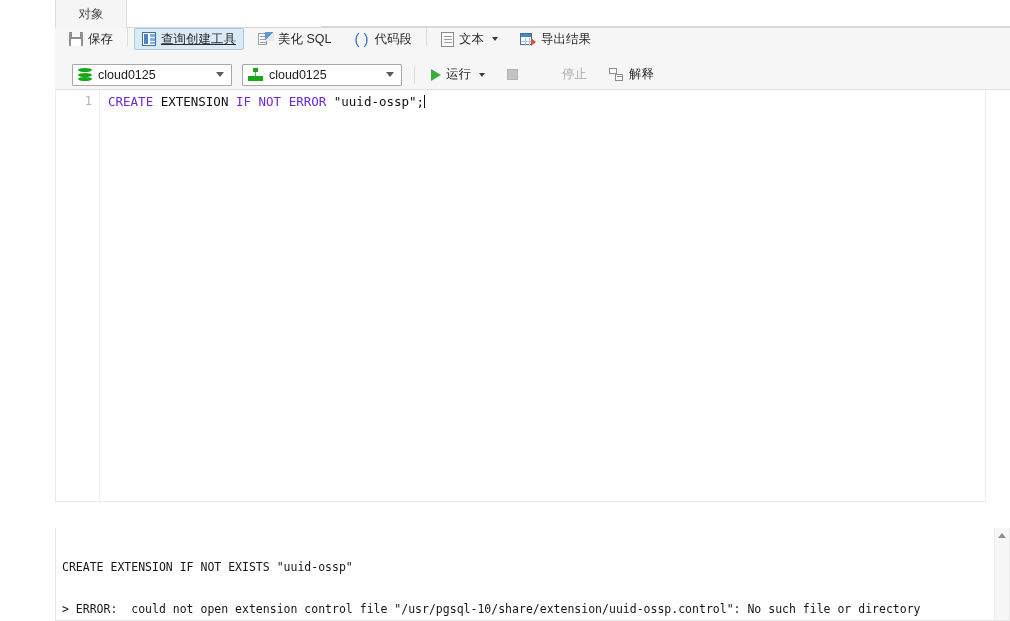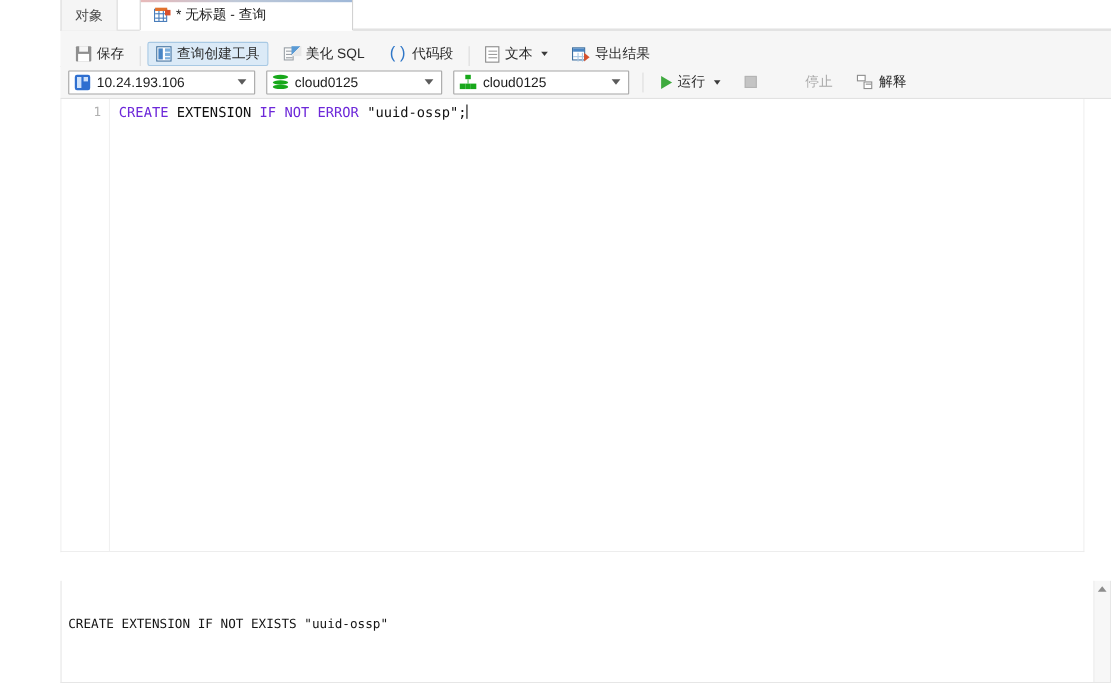--- a/index.html
+++ b/index.html
@@ -21,21 +21,21 @@
   }
   .tab.inactive{background:#f5f5f5;}
   .tab.active{
     background:#ffffff;color:#222;border-left:1px solid #d2d2d2;border-right:1px solid #d2d2d2;
     border-bottom:1px solid #ffffff;z-index:3;
   }
   .tab.active .topaccent{
     position:absolute;left:0;top:0;width:100%;height:2px;
     background:linear-gradient(to right,#e8b9b9 0%,#bfc9d8 45%,#9fb8d8 100%);
   }
-  #tab-object{left:0;width:52px;justify-content:center;}
+  #tab-object{left:0;width:72px;justify-content:center;}
   #tab-query{left:72px;width:194px;}
   #tab-spacer{left:266px;width:689px;height:27px;top:0;background:#ffffff;border:none;
                border-bottom:1px solid #d8d8d8;box-sizing:border-box;}
 
   
   .ico-querytab{position:relative;width:15px;height:14px;flex:0 0 auto;}
   .ico-querytab .g{
     position:absolute;left:0;top:1px;width:12px;height:12px;
     background:#ffffff;border:1px solid #4a7ebb;box-sizing:border-box;
   }
@@ -43,28 +43,28 @@
   .ico-querytab .g:after{content:"";position:absolute;left:0;top:7px;width:100%;height:1px;background:#4a7ebb;}
   .ico-querytab .v1{position:absolute;left:4px;top:1px;width:1px;height:12px;background:#4a7ebb;}
   .ico-querytab .v2{position:absolute;left:8px;top:1px;width:1px;height:12px;background:#4a7ebb;}
   .ico-querytab .cap{position:absolute;left:1px;top:0px;width:11px;height:3px;background:#e2722c;}
   .ico-querytab .cnr{position:absolute;right:0;top:2px;width:5px;height:5px;background:#d9512c;}
 
   
   .toolbar{
     position:absolute;left:0;top:28px;width:955px;height:32px;
     background:#f6f6f6;border-bottom:1px solid #e2e2e2;
-    display:flex;align-items:flex-end;
+    display:flex;align-items:flex-start;
   }
   .tbtn{
     display:flex;align-items:center;gap:5px;height:22px;padding:0 7px;
     box-sizing:border-box;border:1px solid transparent;border-radius:2px;
     font-size:12.5px;color:#2b2b2b;white-space:nowrap;cursor:default;
   }
-  .tbtn.sel{background:#dbeaf7;border:1px solid #a8c9e4;}
+  .tbtn.sel{background:#dbeaf7;border:1px solid #a8c9e4;text-decoration:underline;}
   .tbtn.dis{color:#a9a9a9;gap:44px;}
   .tsep{width:1px;height:18px;background:#dcdcdc;margin:0 6px;flex:0 0 auto;}
   .tgap{width:6px;flex:0 0 auto;}
   .caret{width:0;height:0;border-left:3.5px solid transparent;border-right:3.5px solid transparent;
          border-top:4px solid #3a3a3a;margin-left:3px;}
 
   
   .ic{position:relative;flex:0 0 auto;}
   .ic-save{width:14px;height:14px;background:#8f8f8f;border-radius:1px;}
   .ic-save:before{content:"";position:absolute;left:3px;top:0;width:8px;height:5px;background:#f6f6f6;}
@@ -171,31 +171,20 @@
 
 <div class="app">
 
   <div class="tabstrip">
     <div class="tsline"></div>
 
     <div class="tab inactive" id="tab-object">
       <span>对象</span>
     </div>
 
-    <div class="tab active" id="tab-query">
-      <span class="topaccent"></span>
-      <span class="ico-querytab">
-        <span class="g"></span>
-          <span class="v1"></span>
-          <span class="v2"></span>
-        <span class="cap"></span>
-          <span class="cnr"></span>
-      </span>
-      <span>* 无标题 - 查询</span>
-    </div>
 
     <div class="tab" id="tab-spacer"></div>
   </div>
 
   <div class="toolbar">
     <div class="tgap"></div>
 
     <div class="tbtn">
       <span class="ic ic-save"></span>
       <span>保存</span>
@@ -257,25 +246,20 @@
           <span class="r" style="top:7px"></span>
         </span>
         <span class="ar"></span>
       </span>
       <span>导出结果</span>
     </div>
   </div>
 
   <div class="connbar">
 
-    <div class="combo" id="combo-host">
-      <span class="ic-host"></span>
-      <span class="lbl">10.24.193.106</span>
-      <span class="dd"></span>
-    </div>
 
     <div class="combo" id="combo-db">
       <span class="ic-db">
         <i class="d1"></i>
           <i class="d2"></i>
           <i class="d3"></i>
       </span>
       <span class="lbl">cloud0125</span>
       <span class="dd"></span>
     </div>
@@ -327,20 +311,21 @@
     <div class="code"><span class="kw">CREATE</span><span class="kw2"> EXTENSION </span><span class="kw">IF NOT ERROR</span><span class="kw2"> "uuid-ossp";</span><span class="caretbar"></span></div>
   </div>
   <div class="editor-right"></div>
 
   <div class="splitter"></div>
 
 
   <div class="infopane">
     <div class="logtext">
       <div>CREATE EXTENSION IF NOT EXISTS "uuid-ossp"</div>
+      <div>&gt; ERROR:  could not open extension control file "/usr/pgsql-10/share/extension/uuid-ossp.control": No such file or directory</div>
       
       
     </div>
     <div class="vsb">
       <div class="arrowup">
         <span class="chev"></span>
       </div>
       <div class="thumb"></div>
     </div>
   </div>

